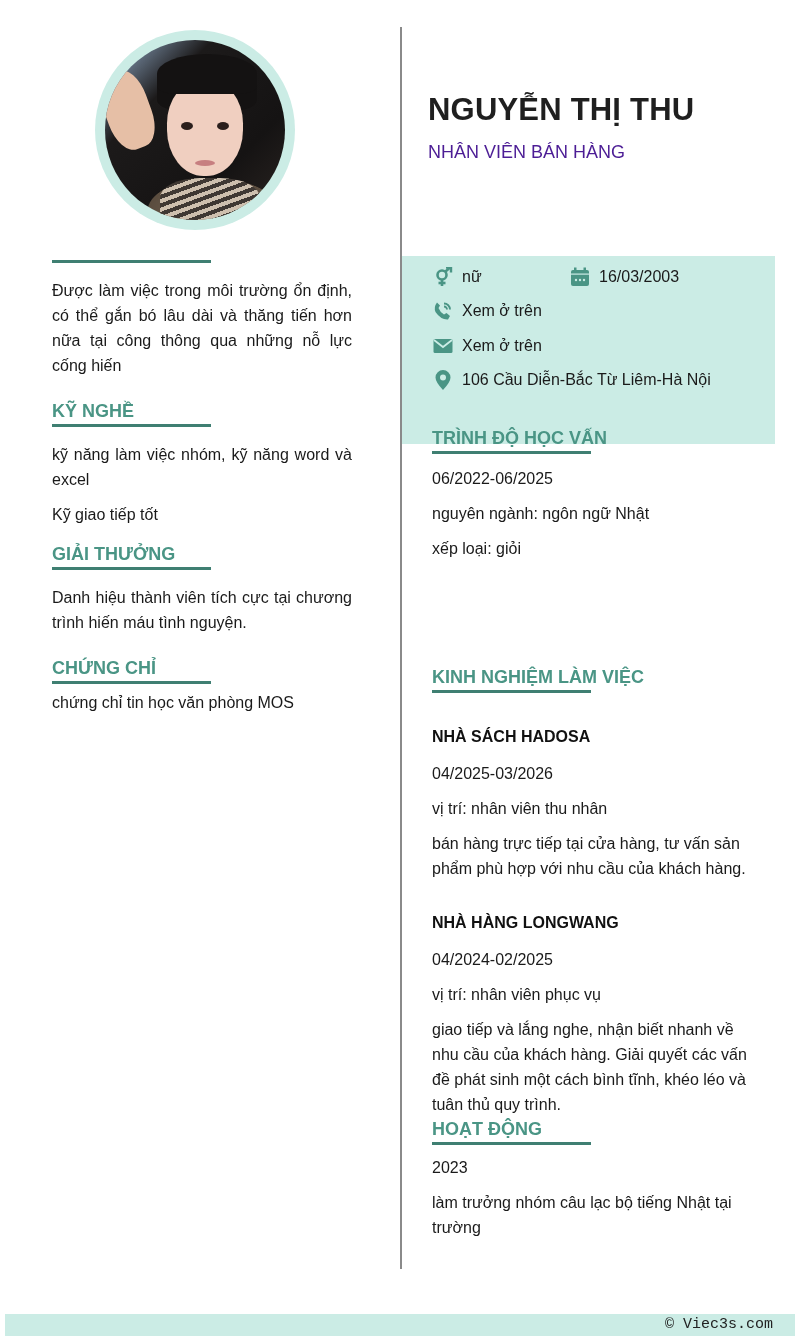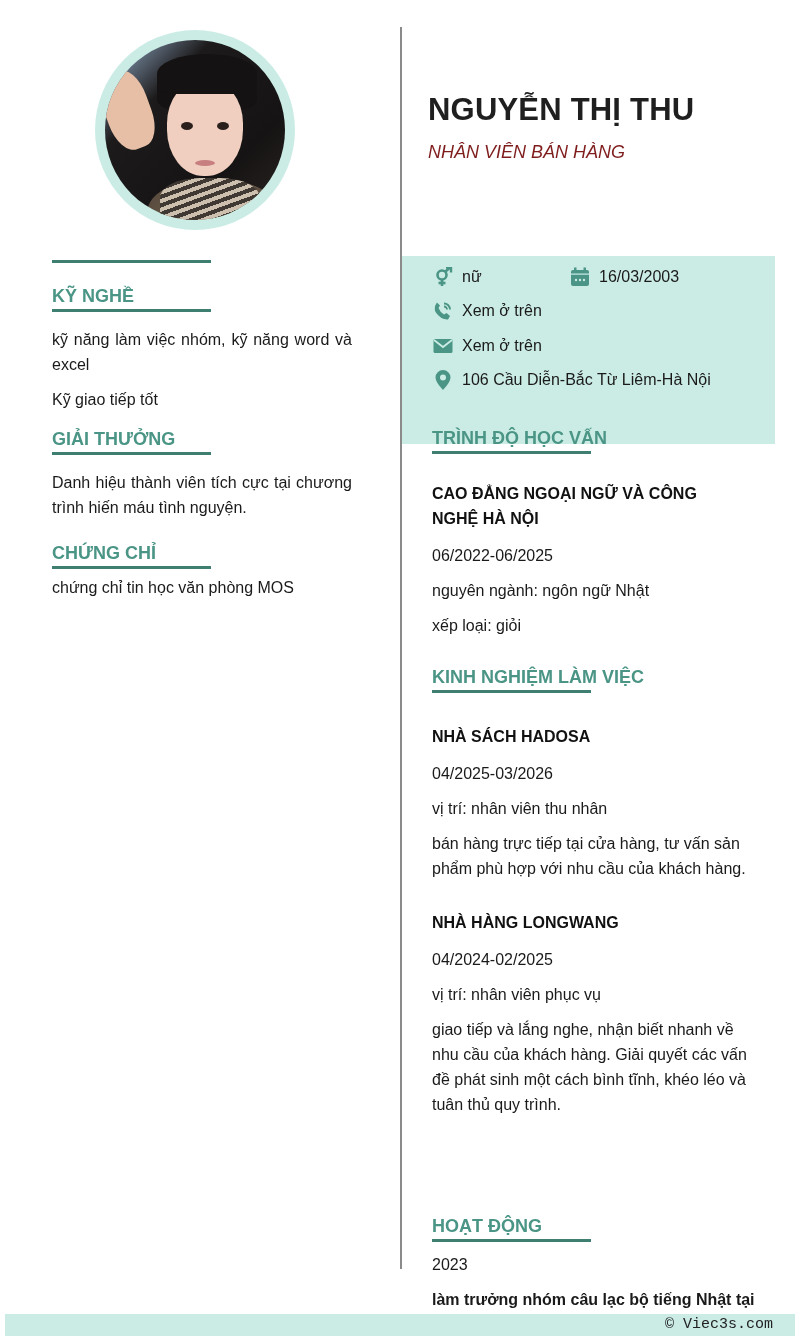--- a/index.html
+++ b/index.html
@@ -24,21 +24,21 @@
 
   
   .left { position: absolute; left: 52px; top: 258px; width: 300px; }
   .section-title { font-weight: bold; color: #4a9585; font-size: 18px; line-height: 22px; }
   .section-rule { width: 159px; height: 3px; background: #3f7f72; margin-top: 2px; }
   .para { font-size: 16px; line-height: 25px; color: #1a1a1a; }
   .justify { text-align: justify; }
 
   
   .name { position: absolute; left: 428px; top: 92px; font-size: 31px; font-weight: bold; color: #1f1f1f; letter-spacing: 0.2px; }
-  .jobtitle { position: absolute; left: 428px; top: 142px; font-size: 18px; color: #7f1d1d; font-style: italic; }
+  .jobtitle { position: absolute; left: 428px; top: 142px; font-size: 18px; color: #4c1d95; }
 
   
   .contact { position: absolute; left: 402px; top: 256px; width: 373px; height: 188px; background: #cbece5; }
   .crow { position: absolute; display: flex; align-items: center; font-size: 16px; color: #1a1a1a; }
   .crow .ic { width: 22px; height: 22px; margin-right: 8px; display: inline-flex; align-items: center; justify-content: center; }
   .crow svg { display: block; }
 
   
   .right { position: absolute; left: 432px; width: 330px; }
   .item-title { font-weight: bold; font-size: 16px; line-height: 25px; color: #111; }
@@ -122,20 +122,21 @@
           <circle cx="9" cy="8.5" r="3" fill="#cbece5"></circle>
         </svg>
     </span>
     <span>106 Cầu Diễn-Bắc Từ Liêm-Hà Nội</span>
   </div>
 </div>
 
 <div class="left">
   <div>
     <div class="section-rule"></div>
+    <div class="para justify" style="margin-top:15px;">Được làm việc trong môi trường ổn định, có thể gắn bó lâu dài và thăng tiến hơn nữa tại công thông qua những nỗ lực cống hiến</div>
   </div>
 
   <div style="margin-top:22px;">
     <div class="section-title">KỸ NGHỀ</div>
     <div class="section-rule"></div>
     <div class="para justify" style="margin-top:15px;">kỹ năng làm việc nhóm, kỹ năng word và excel</div>
     <div class="para" style="margin-top:10px;">Kỹ giao tiếp tốt</div>
   </div>
 
   <div style="margin-top:16px;">
@@ -148,21 +149,20 @@
     <div class="section-title">CHỨNG CHỈ</div>
     <div class="section-rule"></div>
     <div class="para" style="margin-top:6px;">chứng chỉ tin học văn phòng MOS</div>
   </div>
 
 </div>
 
 <div class="right" style="top:427px;">
   <div class="section-title">TRÌNH ĐỘ HỌC VẤN</div>
   <div class="section-rule"></div>
-  <div class="item-title" style="margin-top:27px; width:310px;">CAO ĐẲNG NGOẠI NGỮ VÀ CÔNG NGHỆ HÀ NỘI</div>
   <div class="para" style="margin-top:12px;">06/2022-06/2025</div>
   <div class="para" style="margin-top:10px;">nguyên ngành: ngôn ngữ Nhật</div>
   <div class="para" style="margin-top:10px;">xếp loại: giỏi</div>
 </div>
 
 <div class="right" style="top:666px;">
   <div class="section-title">KINH NGHIỆM LÀM VIỆC</div>
   <div class="section-rule"></div>
 
   <div style="margin-top:31px;">
@@ -173,22 +173,22 @@
   </div>
 
   <div style="margin-top:29px;">
     <div class="item-title">NHÀ HÀNG LONGWANG</div>
     <div class="para" style="margin-top:12px;">04/2024-02/2025</div>
     <div class="para" style="margin-top:10px;">vị trí: nhân viên phục vụ</div>
     <div class="para" style="margin-top:10px; width:325px;">giao tiếp và lắng nghe, nhận biết nhanh về nhu cầu của khách hàng. Giải quyết các vấn đề phát sinh một cách bình tĩnh, khéo léo và tuân thủ quy trình.</div>
   </div>
 </div>
 
-<div class="right" style="top:1215px;">
+<div class="right" style="top:1118px;">
   <div class="section-title">HOẠT ĐỘNG</div>
   <div class="section-rule"></div>
   <div class="para" style="margin-top:10px;">2023</div>
-  <div class="para" style="margin-top:10px; width:330px;font-weight:bold;">làm trưởng nhóm câu lạc bộ tiếng Nhật tại trường</div>
+  <div class="para" style="margin-top:10px; width:330px;">làm trưởng nhóm câu lạc bộ tiếng Nhật tại trường</div>
 </div>
 
 <div class="footer">
   <span>© Viec3s.com</span>
 </div>
 
 </body></html>

